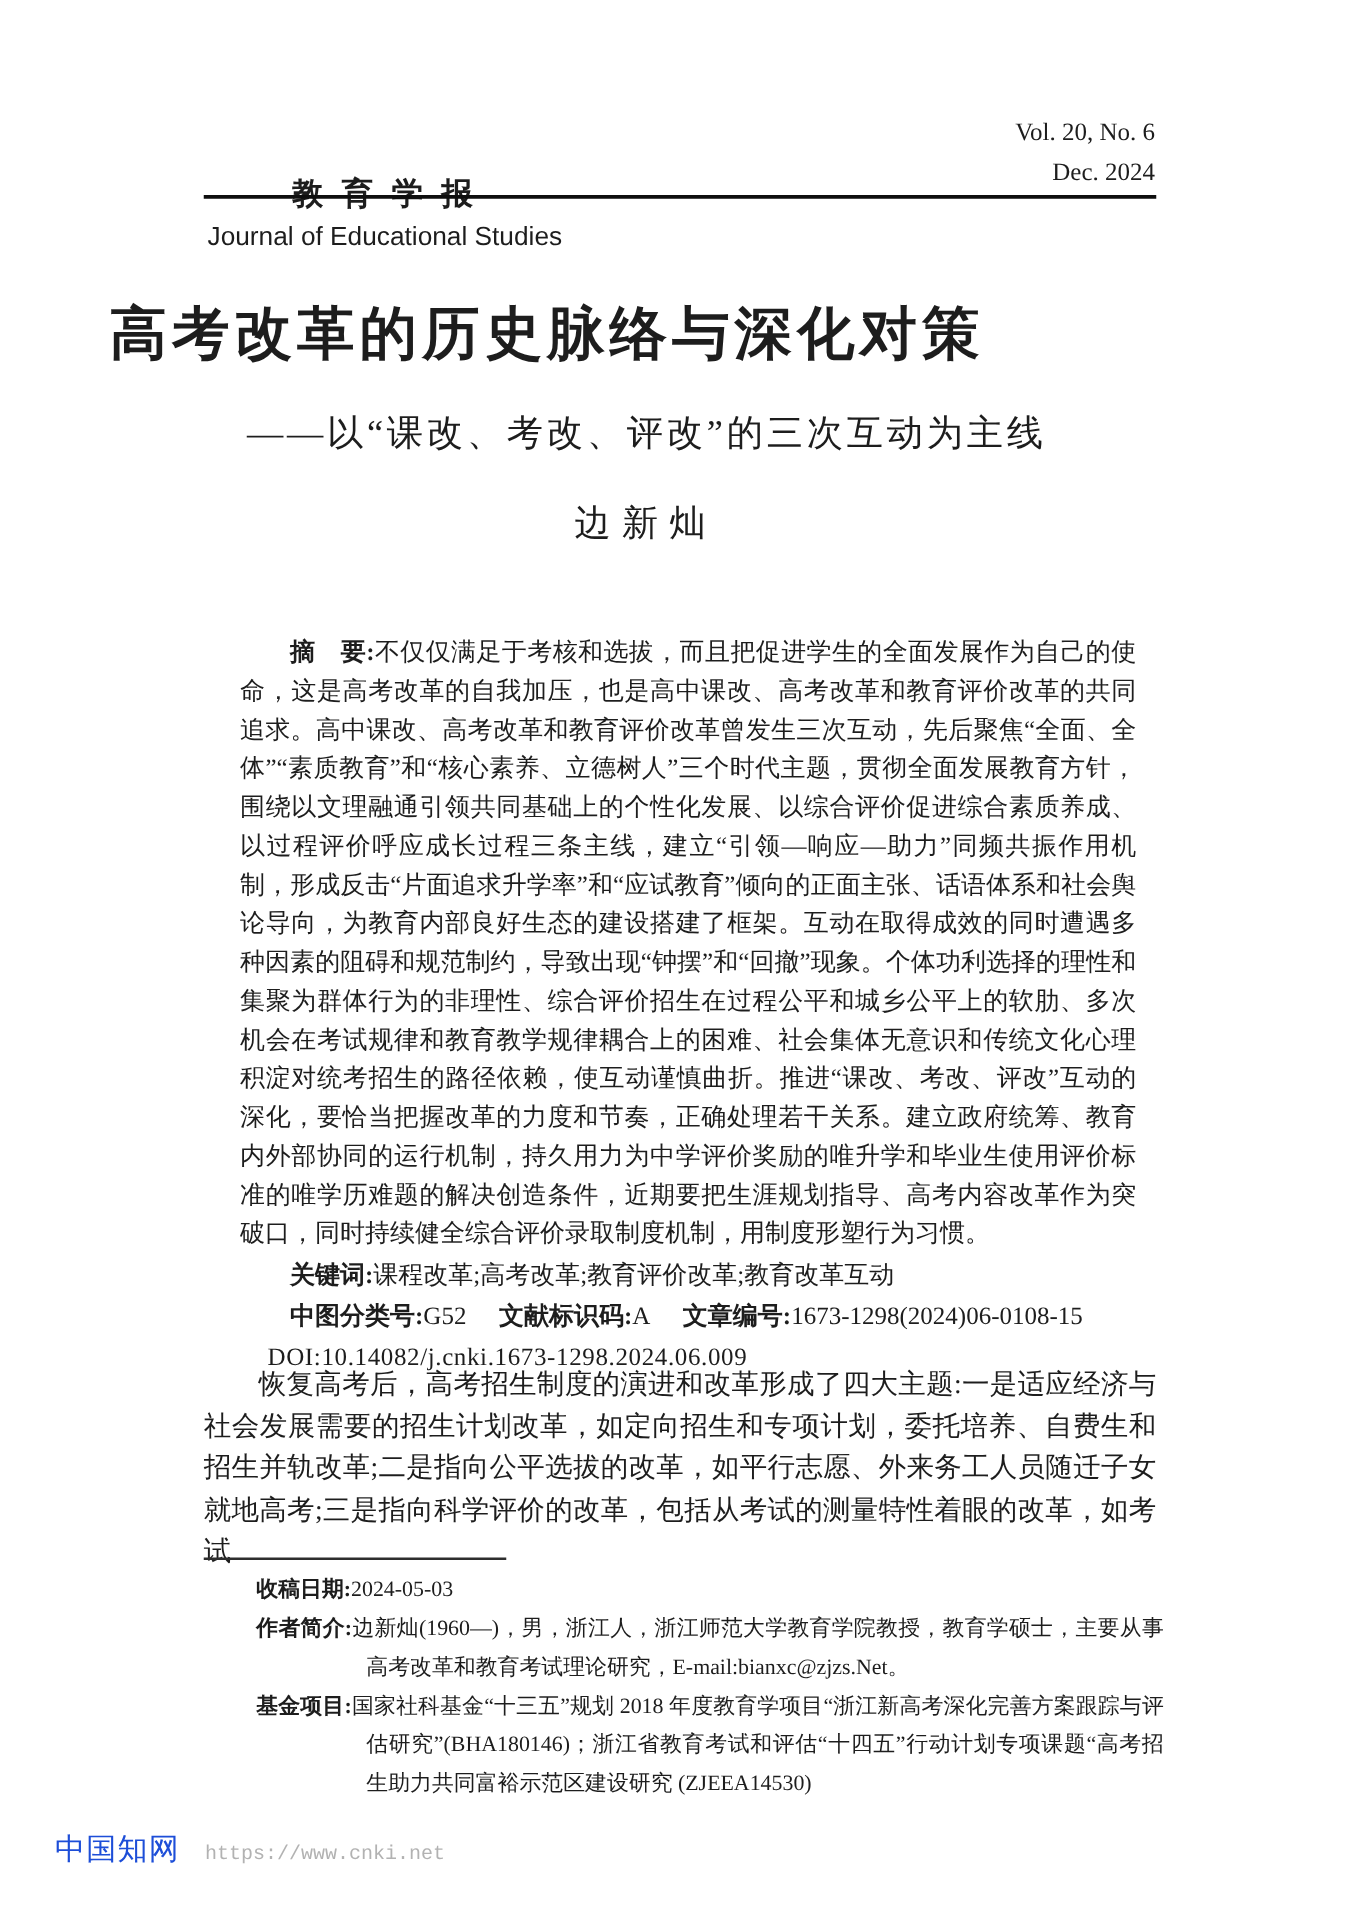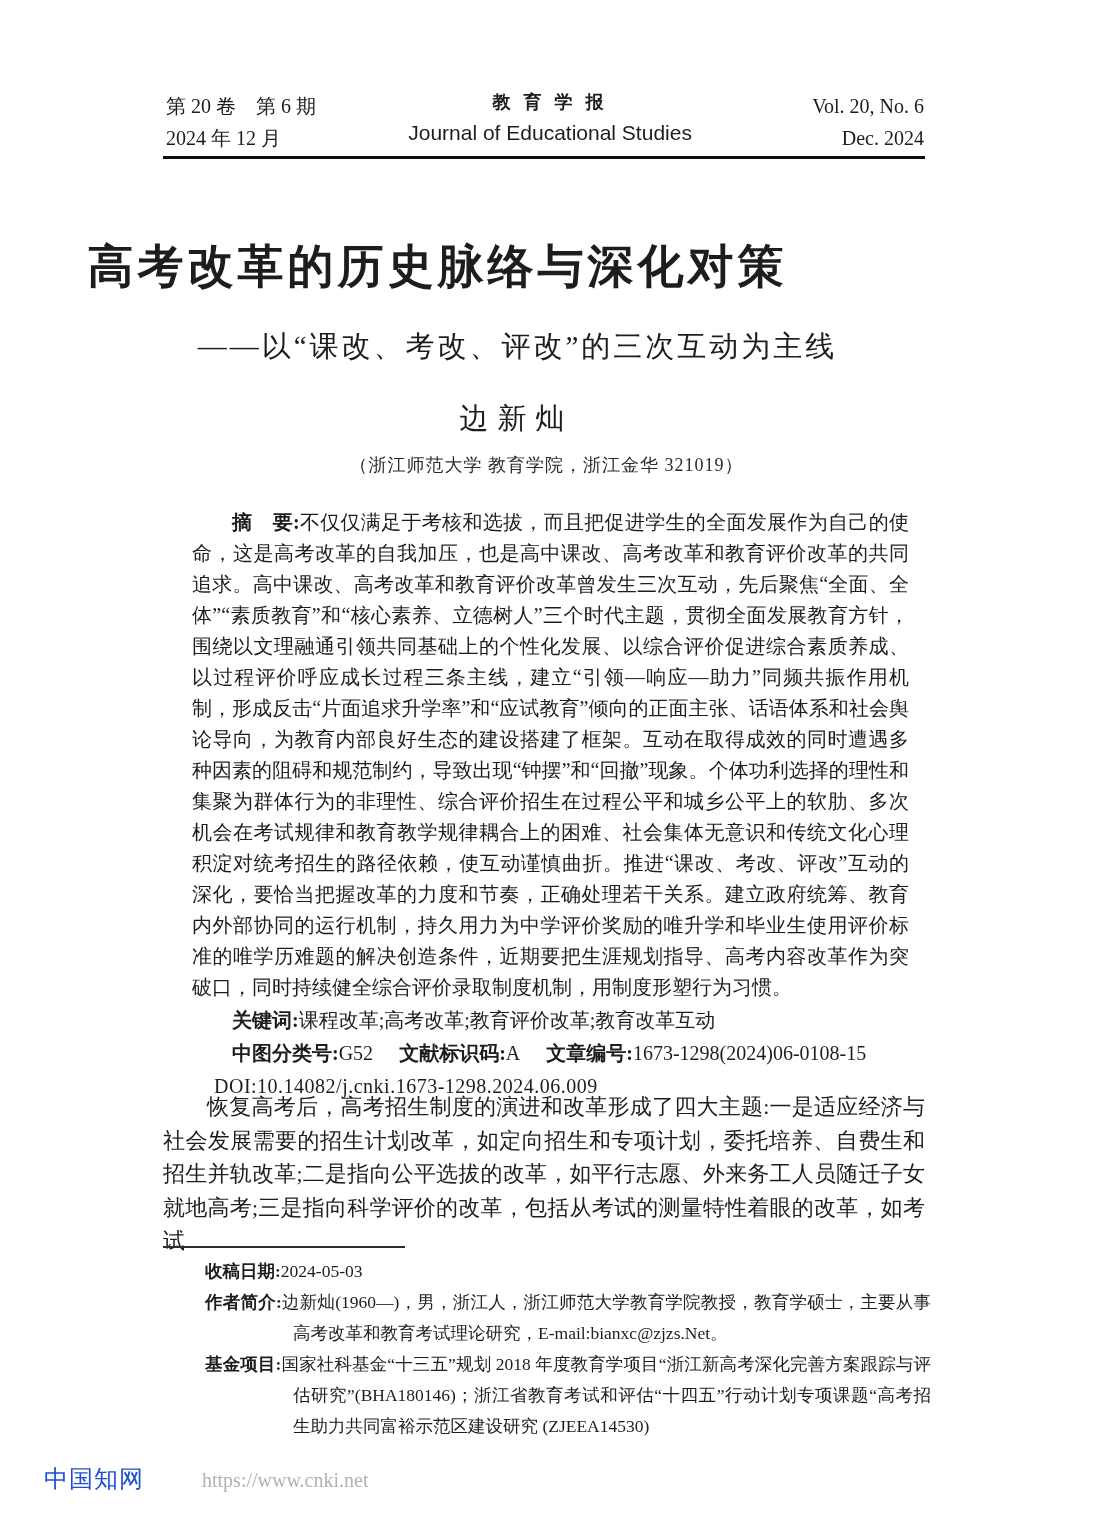--- a/index.html
+++ b/index.html
@@ -7,22 +7,22 @@
   .page {
     position:relative; width:1093px; height:1536px; margin:0 auto;
     background:#ffffff; overflow:hidden;
     font-family:"Liberation Serif","DejaVu Serif",serif; color:#1d1d1d;
   }
   
   .header { position:absolute; left:166px; top:90px; width:758px;
             display:flex; justify-content:space-between; align-items:flex-start; }
   .h-left  { font-size:20px; line-height:32px; white-space:nowrap; }
   .h-center{ text-align:center; }
-  .h-center .cn { font-size:18px; font-weight:700; letter-spacing:4px;
-                  font-family:"Liberation Sans","DejaVu Sans",sans-serif; }
+  .h-center .cn { font-size:25px; font-weight:700; letter-spacing:4px;
+                  font-family:"Liberation Sans","DejaVu Sans",sans-serif;margin-top:48px; }
   .h-center .en { font-size:21px; margin-top:7px;
                   font-family:"Liberation Sans","DejaVu Sans",sans-serif; }
   .h-right { text-align:right; font-size:20px; line-height:32px; white-space:nowrap;margin-left:28px; }
   .header-rule { position:absolute; left:163px; top:156px; width:762px; height:3px;
                  background:#0e0e0e; }
   
   .title      { position:absolute; left:4px; top:236px; width:867px; text-align:center;
                 font-size:46px; font-weight:700; letter-spacing:4px; }
   .subtitle   { position:absolute; left:0; top:327px; width:1035px; text-align:center;
                 font-size:29px; letter-spacing:3px; }
@@ -44,49 +44,44 @@
               font-size:22px; line-height:33.5px; text-align:justify; text-indent:2em; }
   
   .fn-rule  { position:absolute; left:163px; top:1246px; width:242px; height:2px;
               background:#2e2e2e; }
   .footnotes{ position:absolute; left:205px; top:1256px; width:726px;
               font-size:17.5px; line-height:31px; text-align:justify; }
   .fn { padding-left:88px; text-indent:-88px; }
   
   .watermark { position:absolute; left:44px; top:1463px; white-space:nowrap; }
   .wm-brand  { font-size:24px; color:#1d4ed8; letter-spacing:1px; }
-  .wm-url    { font-size:20px; color:#b2b2b2; margin-left:58px;
-               font-family:Liberation Serif, serif;
+  .wm-url    { font-size:16px; color:#b2b2b2; margin-left:20px;
+               font-family:Liberation Mono, monospace;
                text-decoration:none; }
 </style>
 </head>
 <body>
 
 <div class="page">
 
   <div class="header">
-    <div class="h-left">
-      <div>第 20 卷　第 6 期</div>
-      <div>2024 年 12 月</div>
-    </div>
     <div class="h-center">
       <div class="cn">教 育 学 报</div>
       <div class="en">Journal of Educational Studies</div>
     </div>
     <div class="h-right">
       <div>Vol. 20, No. 6</div>
       <div>Dec. 2024</div>
     </div>
   </div>
   <div class="header-rule"></div>
 
   <div class="title">高考改革的历史脉络与深化对策</div>
   <div class="subtitle">——以“课改、考改、评改”的三次互动为主线</div>
   <div class="author">边新灿</div>
-  <div class="affiliation">（浙江师范大学 教育学院，浙江金华 321019）</div>
 
   <div class="abstract-block">
     <p class="abs"><span class="bold">摘　要:</span><span>不仅仅满足于考核和选拔，而且把促进学生的全面发展作为自己的使命，这是高考改革的自我加压，也是高中课改、高考改革和教育评价改革的共同追求。高中课改、高考改革和教育评价改革曾发生三次互动，先后聚焦“全面、全体”“素质教育”和“核心素养、立德树人”三个时代主题，贯彻全面发展教育方针，围绕以文理融通引领共同基础上的个性化发展、以综合评价促进综合素质养成、以过程评价呼应成长过程三条主线，建立“引领—响应—助力”同频共振作用机制，形成反击“片面追求升学率”和“应试教育”倾向的正面主张、话语体系和社会舆论导向，为教育内部良好生态的建设搭建了框架。互动在取得成效的同时遭遇多种因素的阻碍和规范制约，导致出现“钟摆”和“回撤”现象。个体功利选择的理性和集聚为群体行为的非理性、综合评价招生在过程公平和城乡公平上的软肋、多次机会在考试规律和教育教学规律耦合上的困难、社会集体无意识和传统文化心理积淀对统考招生的路径依赖，使互动谨慎曲折。推进“课改、考改、评改”互动的深化，要恰当把握改革的力度和节奏，正确处理若干关系。建立政府统筹、教育内外部协同的运行机制，持久用力为中学评价奖励的唯升学和毕业生使用评价标准的唯学历难题的解决创造条件，近期要把生涯规划指导、高考内容改革作为突破口，同时持续健全综合评价录取制度机制，用制度形塑行为习惯。</span></p>
     <p class="kw"><span class="bold">关键词:</span><span>课程改革;高考改革;教育评价改革;教育改革互动</span></p>
     <p class="cls"><span class="bold">中图分类号:</span><span>G52</span><span class="gap"></span><span class="bold">文献标识码:</span><span>A</span><span class="gap"></span><span class="bold">文章编号:</span><span>1673-1298(2024)06-0108-15</span></p>
     <p class="doi">DOI:10.14082/j.cnki.1673-1298.2024.06.009</p>
   </div>
 
   <div class="body-par">恢复高考后，高考招生制度的演进和改革形成了四大主题:一是适应经济与社会发展需要的招生计划改革，如定向招生和专项计划，委托培养、自费生和招生并轨改革;二是指向公平选拔的改革，如平行志愿、外来务工人员随迁子女就地高考;三是指向科学评价的改革，包括从考试的测量特性着眼的改革，如考试</div>
 

